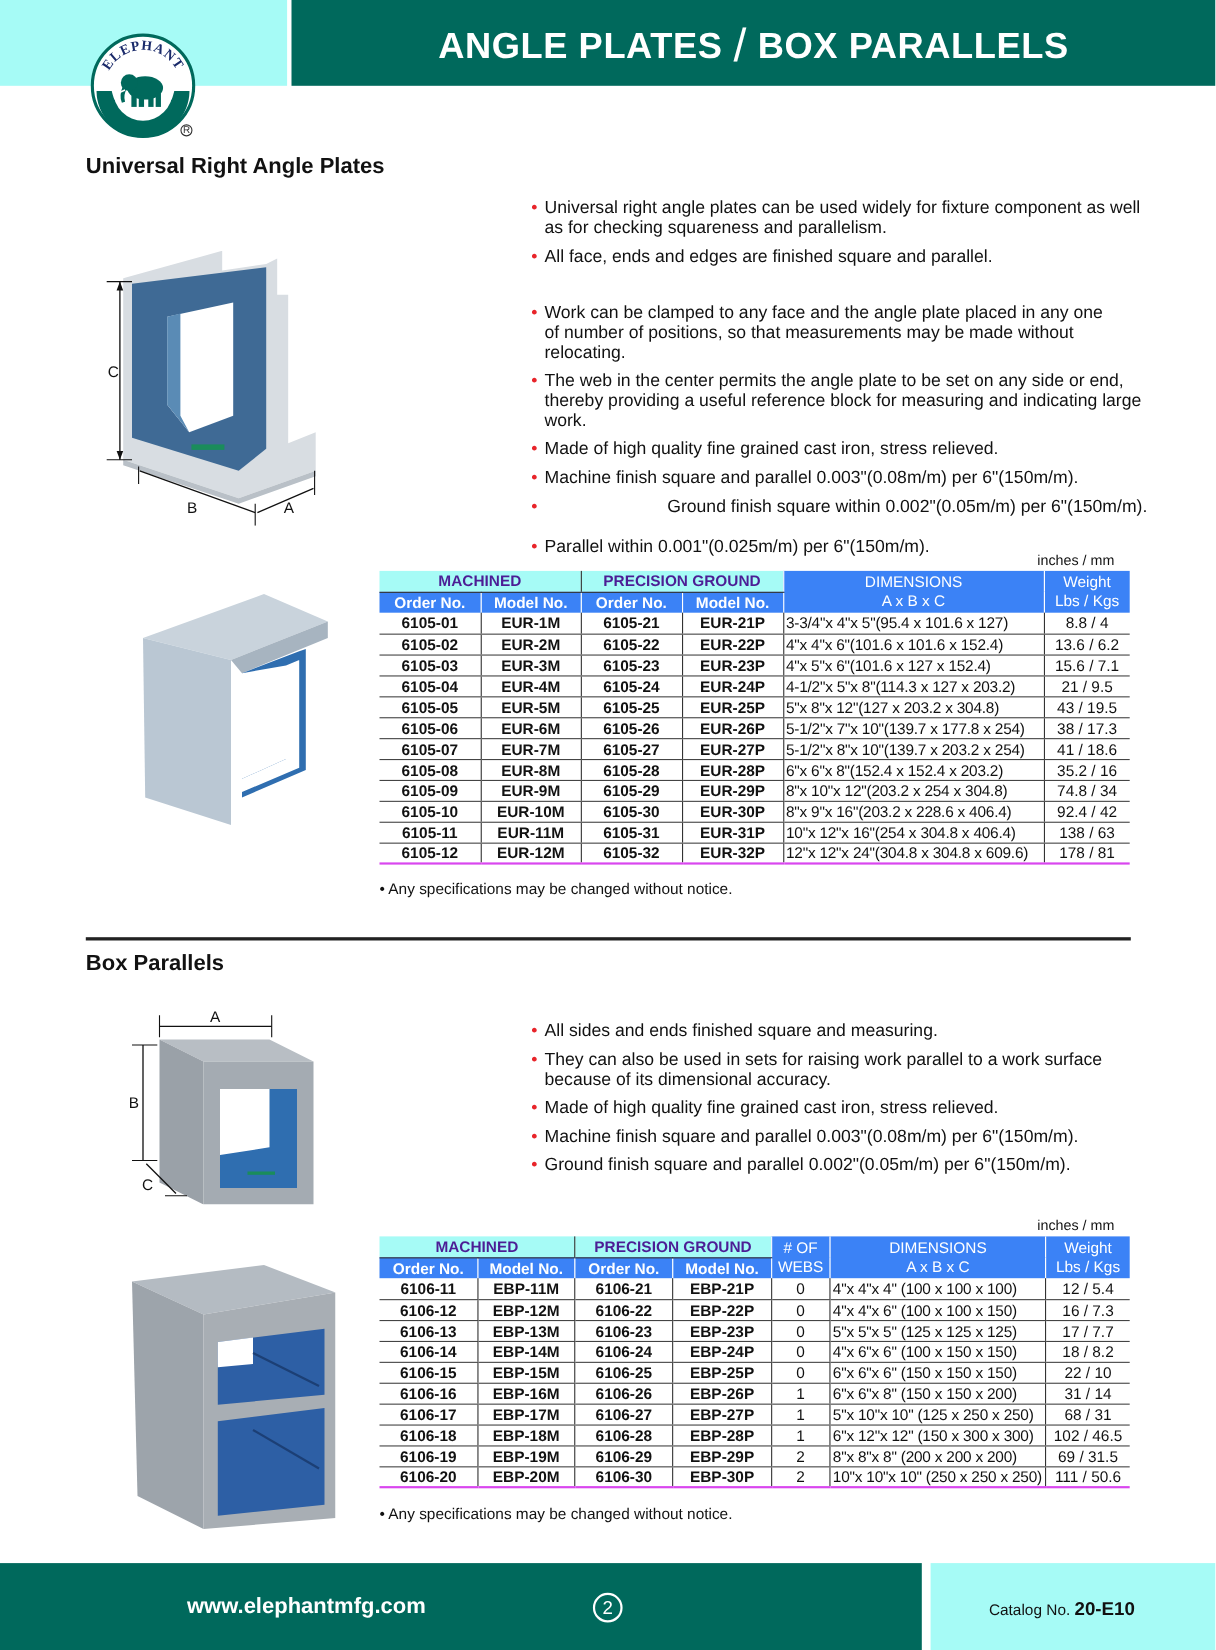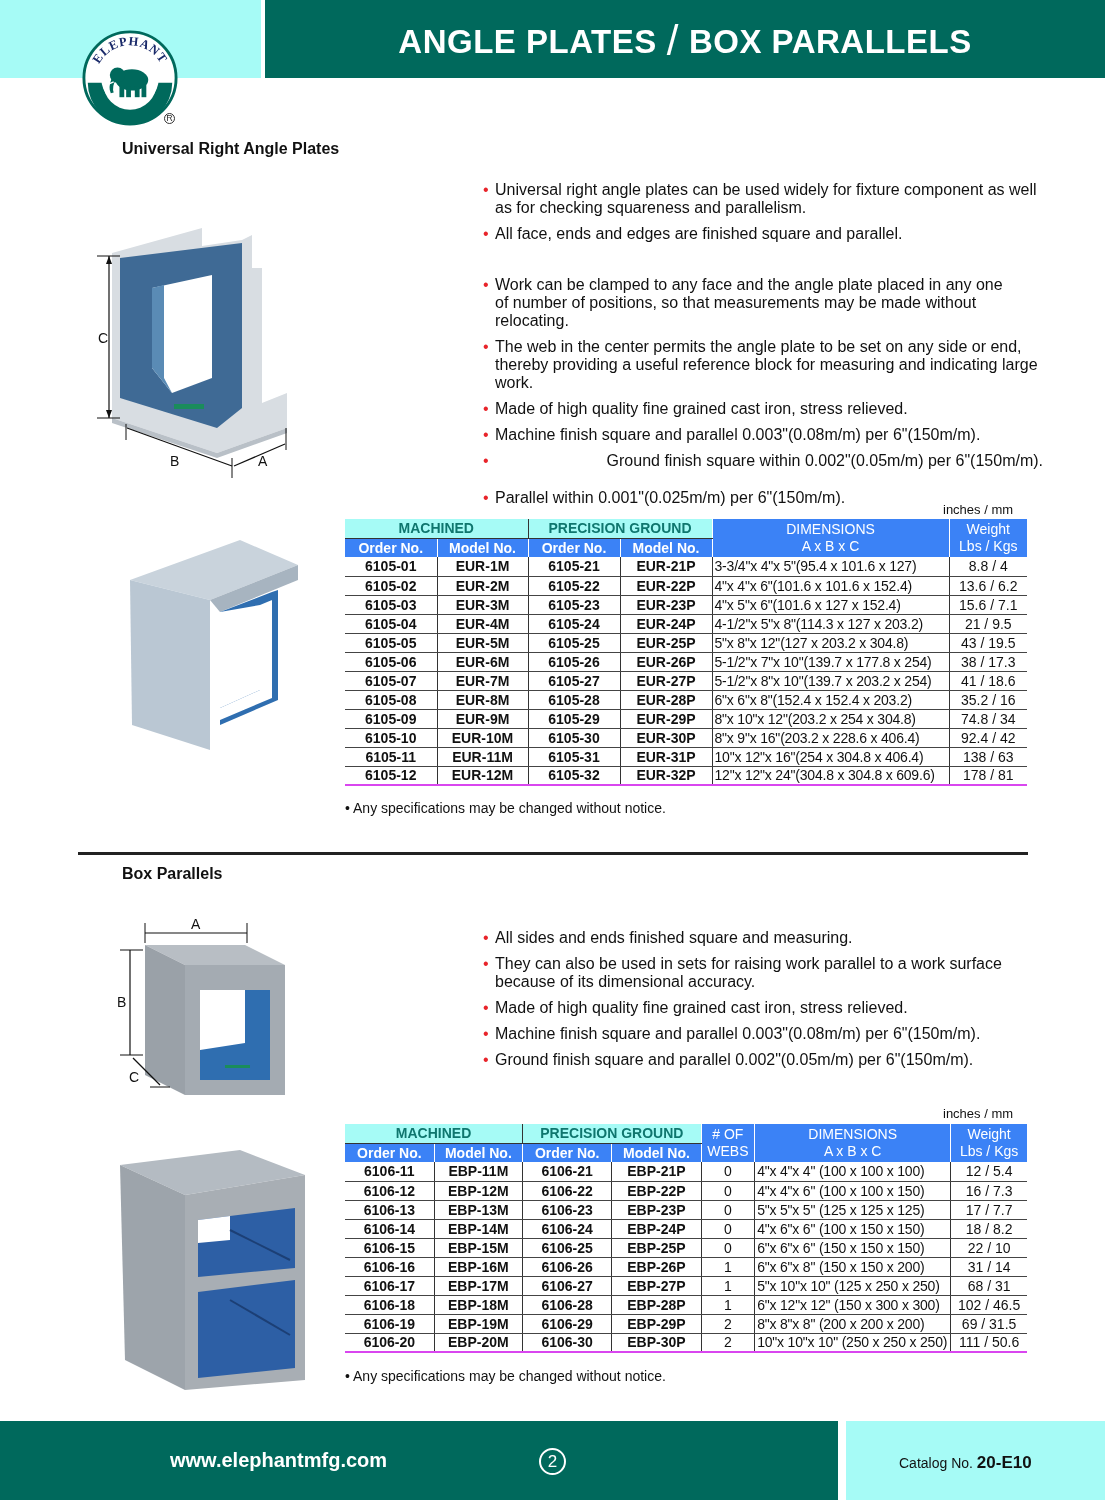--- a/index.html
+++ b/index.html
@@ -8,35 +8,35 @@
 
   
   .hdr-left { position: absolute; left: 0; top: 0; width: 261px; height: 78px; background: #a6fbf6; }
   .hdr-right { position: absolute; left: 265px; top: 0; width: 840px; height: 78px; background: #00695c; display: flex; align-items: center; justify-content: center; }
   .hdr-title { color: #fff; font-weight: bold; font-size: 33px; letter-spacing: 0.5px; font-family: "Liberation Sans", sans-serif; }
   .hdr-title .slash { font-weight: normal; font-size: 42px; margin: 0 10px; position: relative; top: 2px; }
 
   .logo { position: absolute; left: 82px; top: 30px; width: 96px; height: 96px; }
   .logo-r { position: absolute; left: 164px; top: 113px; font-size: 9px; border: 1px solid #333; border-radius: 50%; width: 11px; height: 11px; line-height: 9px; text-align: center; color: #333; }
 
-  .section-title { position: absolute; left: 78px; font-weight: bold; font-size: 16px; color: #111; margin-left: 44px; }
+  .section-title { position: absolute; left: 78px; font-weight: bold; font-size: 20px; color: #111; }
 
   
   .bullets { position: absolute; left: 483px; width: 560px; list-style: none; }
   .bullets li { position: relative; padding-left: 12px; font-size: 16px; line-height: 18px; color: #111; }
   .bullets li::before { content: "•"; position: absolute; left: 0; top: 0; color: #e8242a; font-size: 16px; }
 
   
   .img-box { position: absolute; }
 
   
   .units { position: absolute; font-size: 13px; color: #111; }
   table.spec { position: absolute; left: 345px; border-collapse: collapse; font-size: 14px; }
   table.spec th { font-weight: bold; color: #fff; background: #3b82f6; height: 19px; padding: 0 2px; font-size: 14px; border-left: 1px solid #fff; }
-  table.spec th.cyan { background: #a6fbf6; color: #0f766e; border-left: 1px solid #333; border-bottom: 1px solid #333; }
+  table.spec th.cyan { background: #a6fbf6; color: #4c1d95; border-left: 1px solid #333; border-bottom: 1px solid #333; }
   table.spec th.cyan:first-child { border-left: none; }
   table.spec th.norm { font-weight: normal; line-height: 17px; }
   table.spec td { height: 19px; padding: 0 3px; border-bottom: 1px solid #444; border-left: 1px solid #333; text-align: center; font-size: 14px; }
   table.spec td:first-child { border-left: none; }
   table.spec td.b { font-weight: bold; }
   table.spec td.dim { text-align: left; font-size: 14px; padding-left: 2px; white-space: nowrap; letter-spacing: -0.2px; }
   table.spec tr:last-child td { border-bottom: 2px solid #d946ef; }
   .note { position: absolute; left: 345px; font-size: 14px; color: #111; }
   .note::before { content: "• "; }
 

